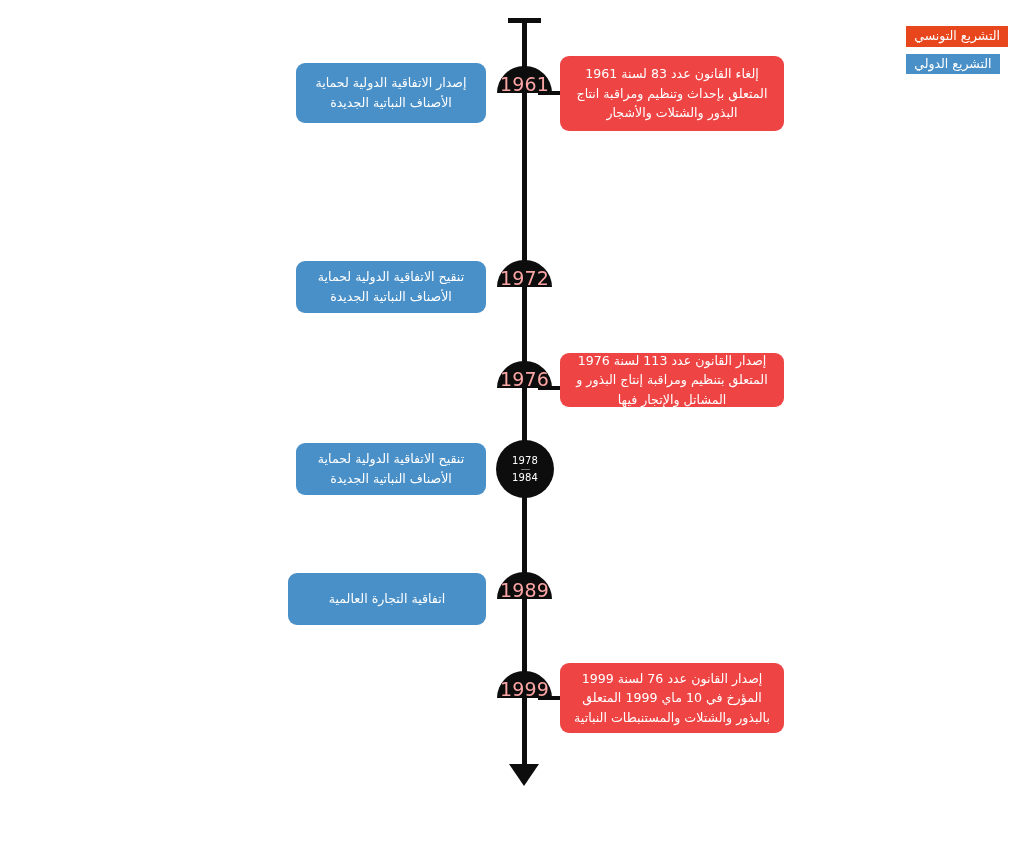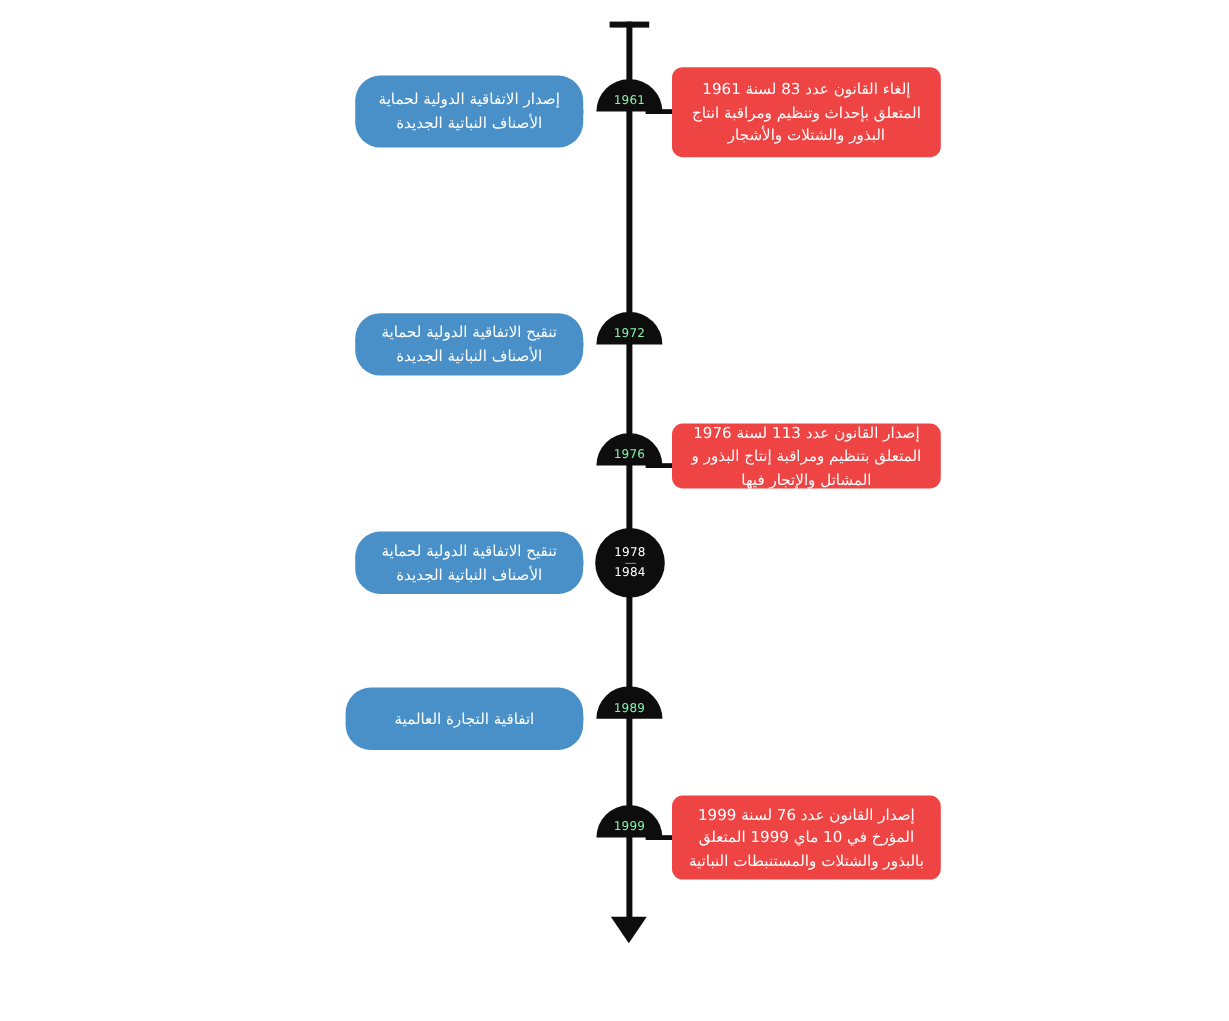--- a/index.html
+++ b/index.html
@@ -108,22 +108,22 @@
   .marker-half {
     top: -27px;
     height: 27px;
     background: #0d0d0d;
     border-radius: 28px 28px 0 0;
     display: flex;
     align-items: center;
     justify-content: center;
   }
   .marker-half .year {
-    color: #86efac;
-    font-size: 10px;
+    color: #fca5a5;
+    font-size: 19px;
     line-height: 1;
     position: relative;
     top: 5px;
     letter-spacing: .2px;
   }
   .marker-full {
     top: -29px;
     height: 58px;
     width: 58px;
     left: 496px;
@@ -157,32 +157,36 @@
     direction: rtl;
     text-align: center;
     font-size: 12.6px;
     line-height: 1.55;
     z-index: 15;
     display: flex;
     align-items: center;
     justify-content: center;
   }
   .card.tn   { background: #ef4444; }
-  .card.intl { background: #4a90c8; border-radius: 21px; }
+  .card.intl { background: #4a90c8; }
 
   .card.side-left  { right: 538px; }
   .card.side-right { left:  560px; }
 
   .card-text { display: block; width: 100%; }
 </style>
 </head>
 <body>
 
 <div id="canvas">
 
+  <div class="legend">
+    <div class="legend-item tn">التشريع التونسي</div>
+    <div class="legend-item intl">التشريع الدولي</div>
+  </div>
 
   <div class="axis-cap"></div>
   <div class="axis"></div>
   <div class="axis-arrow"></div>
 
   <div class="event" style="top:93px">
     <div class="connector left"></div>
     <div class="connector right"></div>
 
     <div class="card intl side-left" style="width:190px;height:60px;top:-30px">

